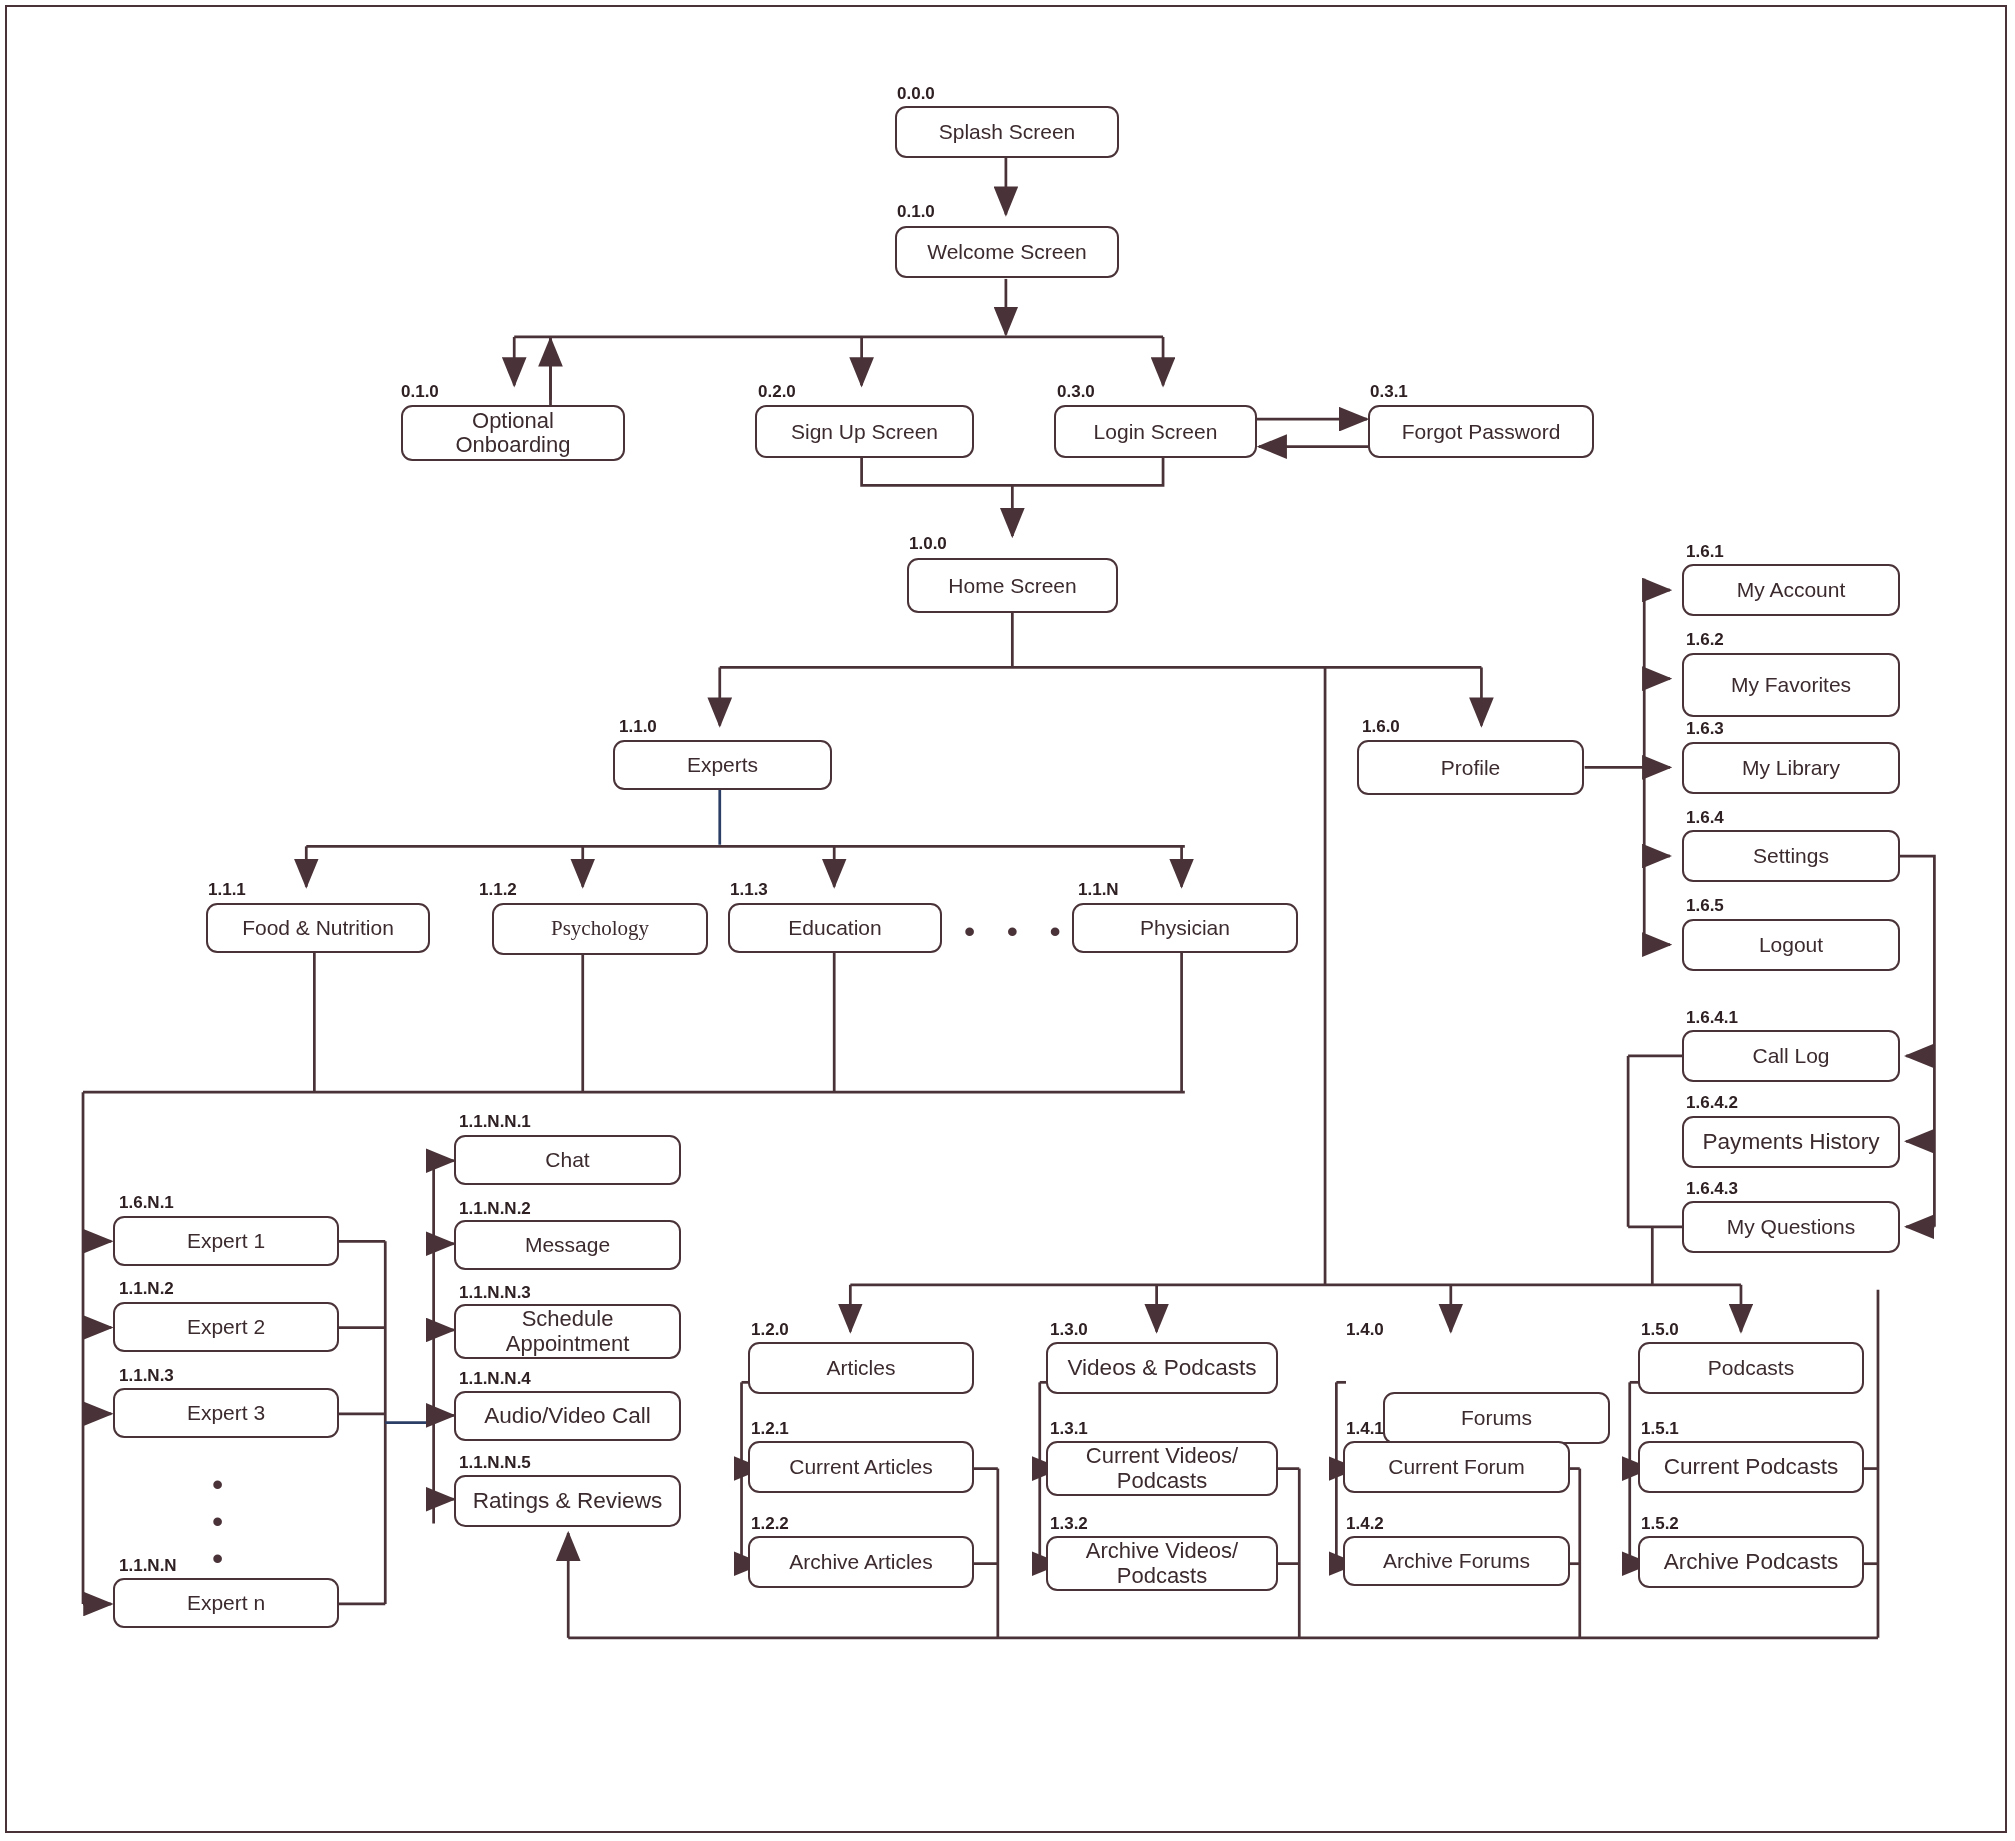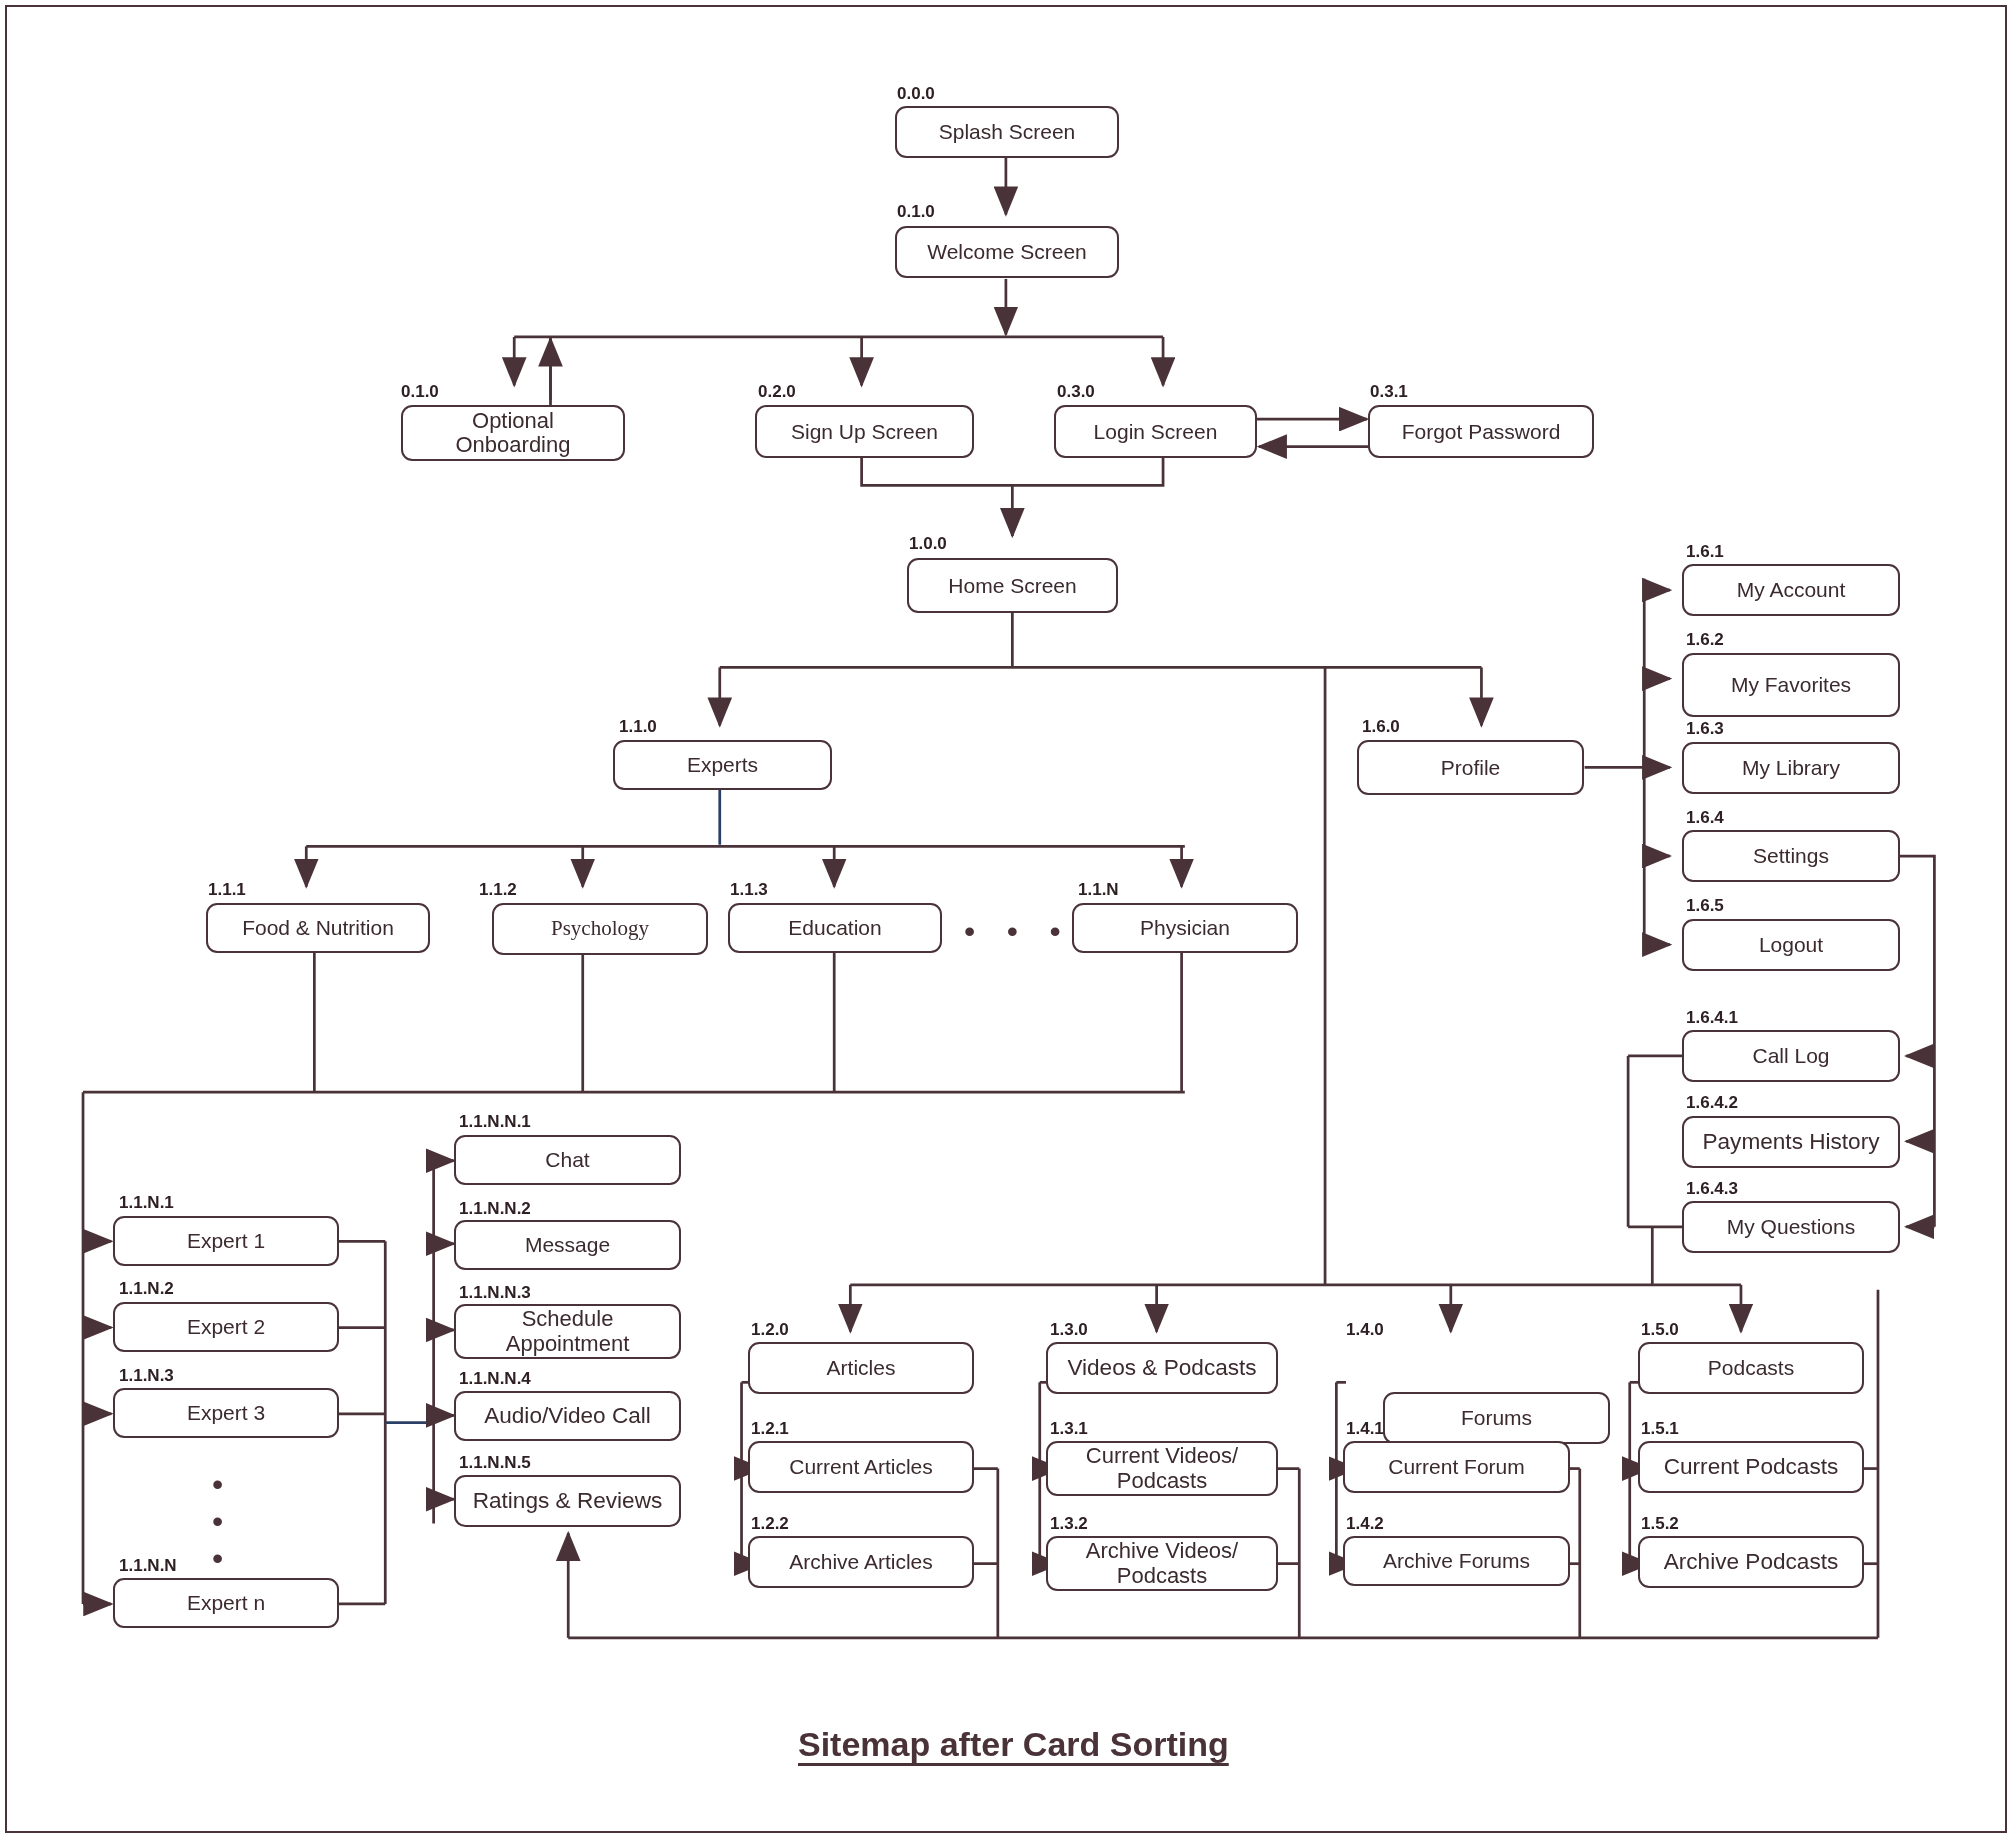--- a/index.html
+++ b/index.html
@@ -183,21 +183,21 @@
   <div class="node" style="left:492px;top:903px;width:216px;height:52px;font-family:Liberation Serif, serif;">Psychology</div>
 
   <div class="idlbl" style="left:730px;top:880px;">1.1.3</div>
   <div class="node" style="left:728px;top:903px;width:214px;height:50px;">Education</div>
 
   <div class="dots" style="left:964px;top:915px;">• • •</div>
 
   <div class="idlbl" style="left:1078px;top:880px;">1.1.N</div>
   <div class="node" style="left:1072px;top:903px;width:226px;height:50px;">Physician</div>
 
-  <div class="idlbl" style="left:119px;top:1193px;">1.1.N.1</div>
+  <div class="idlbl" style="left:119px;top:1193px;">1.6.N.1</div>
   <div class="node" style="left:113px;top:1216px;width:226px;height:50px;">Expert 1</div>
 
   <div class="idlbl" style="left:119px;top:1279px;">1.1.N.2</div>
   <div class="node" style="left:113px;top:1302px;width:226px;height:50px;">Expert 2</div>
 
   <div class="idlbl" style="left:119px;top:1366px;">1.1.N.3</div>
   <div class="node" style="left:113px;top:1388px;width:226px;height:50px;">Expert 3</div>
 
   <div class="dots" style="left:212px;top:1466px;line-height:37px;">
     <span>•</span><br>
@@ -282,16 +282,15 @@
 
   <div class="idlbl" style="left:1686px;top:1008px;">1.6.4.1</div>
   <div class="node" style="left:1682px;top:1030px;width:218px;height:52px;">Call Log</div>
 
   <div class="idlbl" style="left:1686px;top:1093px;">1.6.4.2</div>
   <div class="node" style="left:1682px;top:1116px;width:218px;height:52px;font-size:22.6px;">Payments History</div>
 
   <div class="idlbl" style="left:1686px;top:1179px;">1.6.4.3</div>
   <div class="node" style="left:1682px;top:1201px;width:218px;height:52px;">My Questions</div>
 
-  <div id="title" style="left:798px;top:1725px;">Sitemap after Card Sorting</div>
 
 </div>
 
 
 </body></html>

